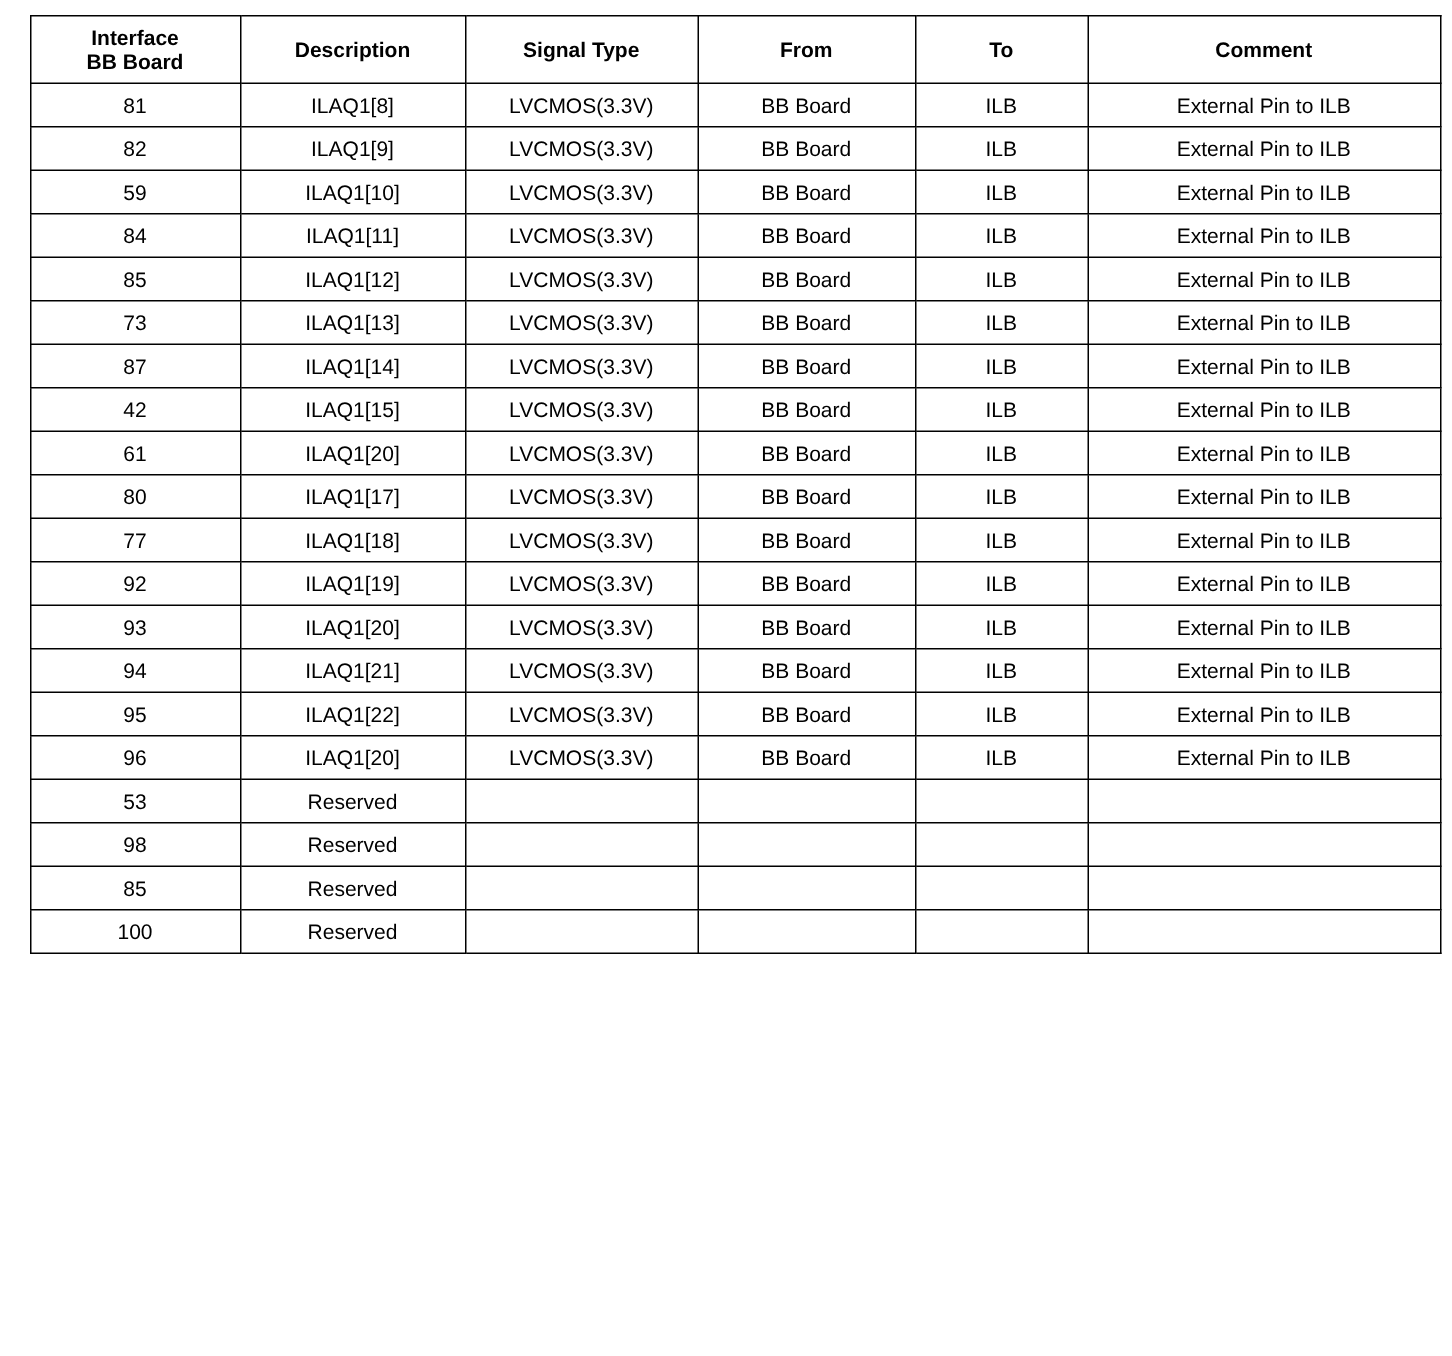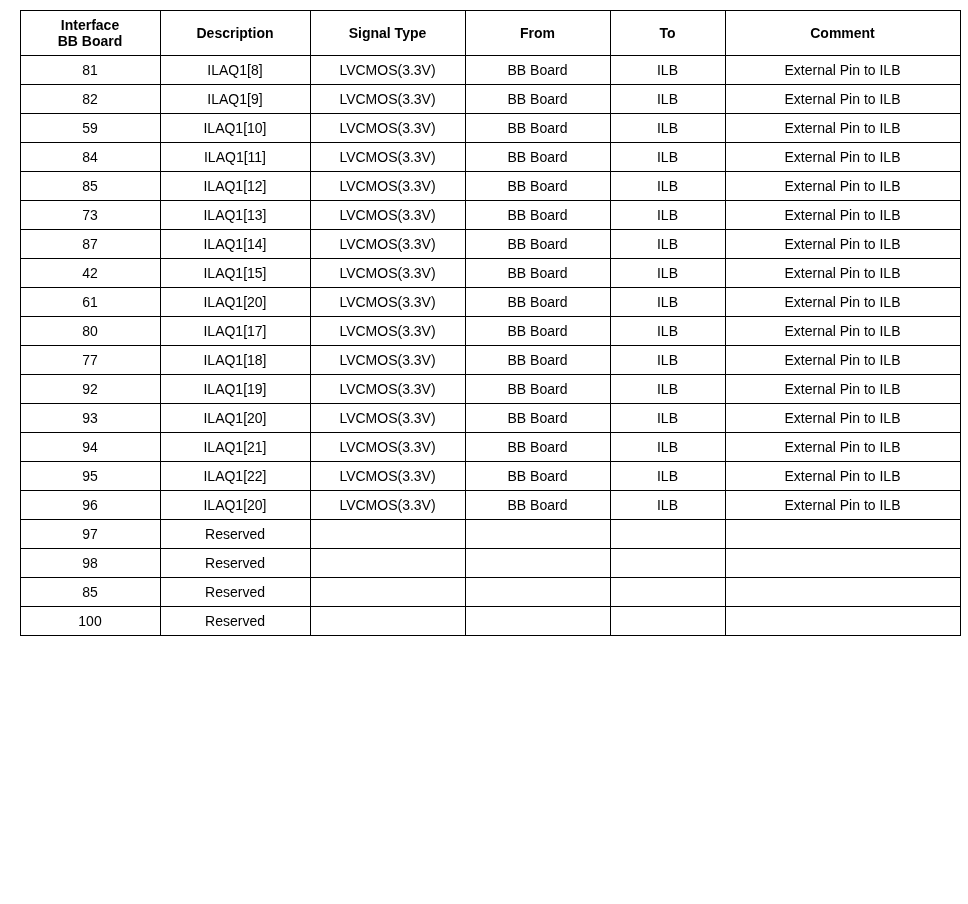--- a/index.html
+++ b/index.html
@@ -189,21 +189,21 @@
       </tr>
       <tr>
         <td>96</td>
         <td>ILAQ1[20]</td>
         <td>LVCMOS(3.3V)</td>
         <td>BB  Board</td>
         <td>ILB</td>
         <td>External  Pin  to  ILB</td>
       </tr>
       <tr>
-        <td>97</td>
+        <td>53</td>
         <td>Reserved</td>
         <td></td>
         <td></td>
         <td></td>
         <td></td>
       </tr>
       <tr>
         <td>98</td>
         <td>Reserved</td>
         <td></td>

